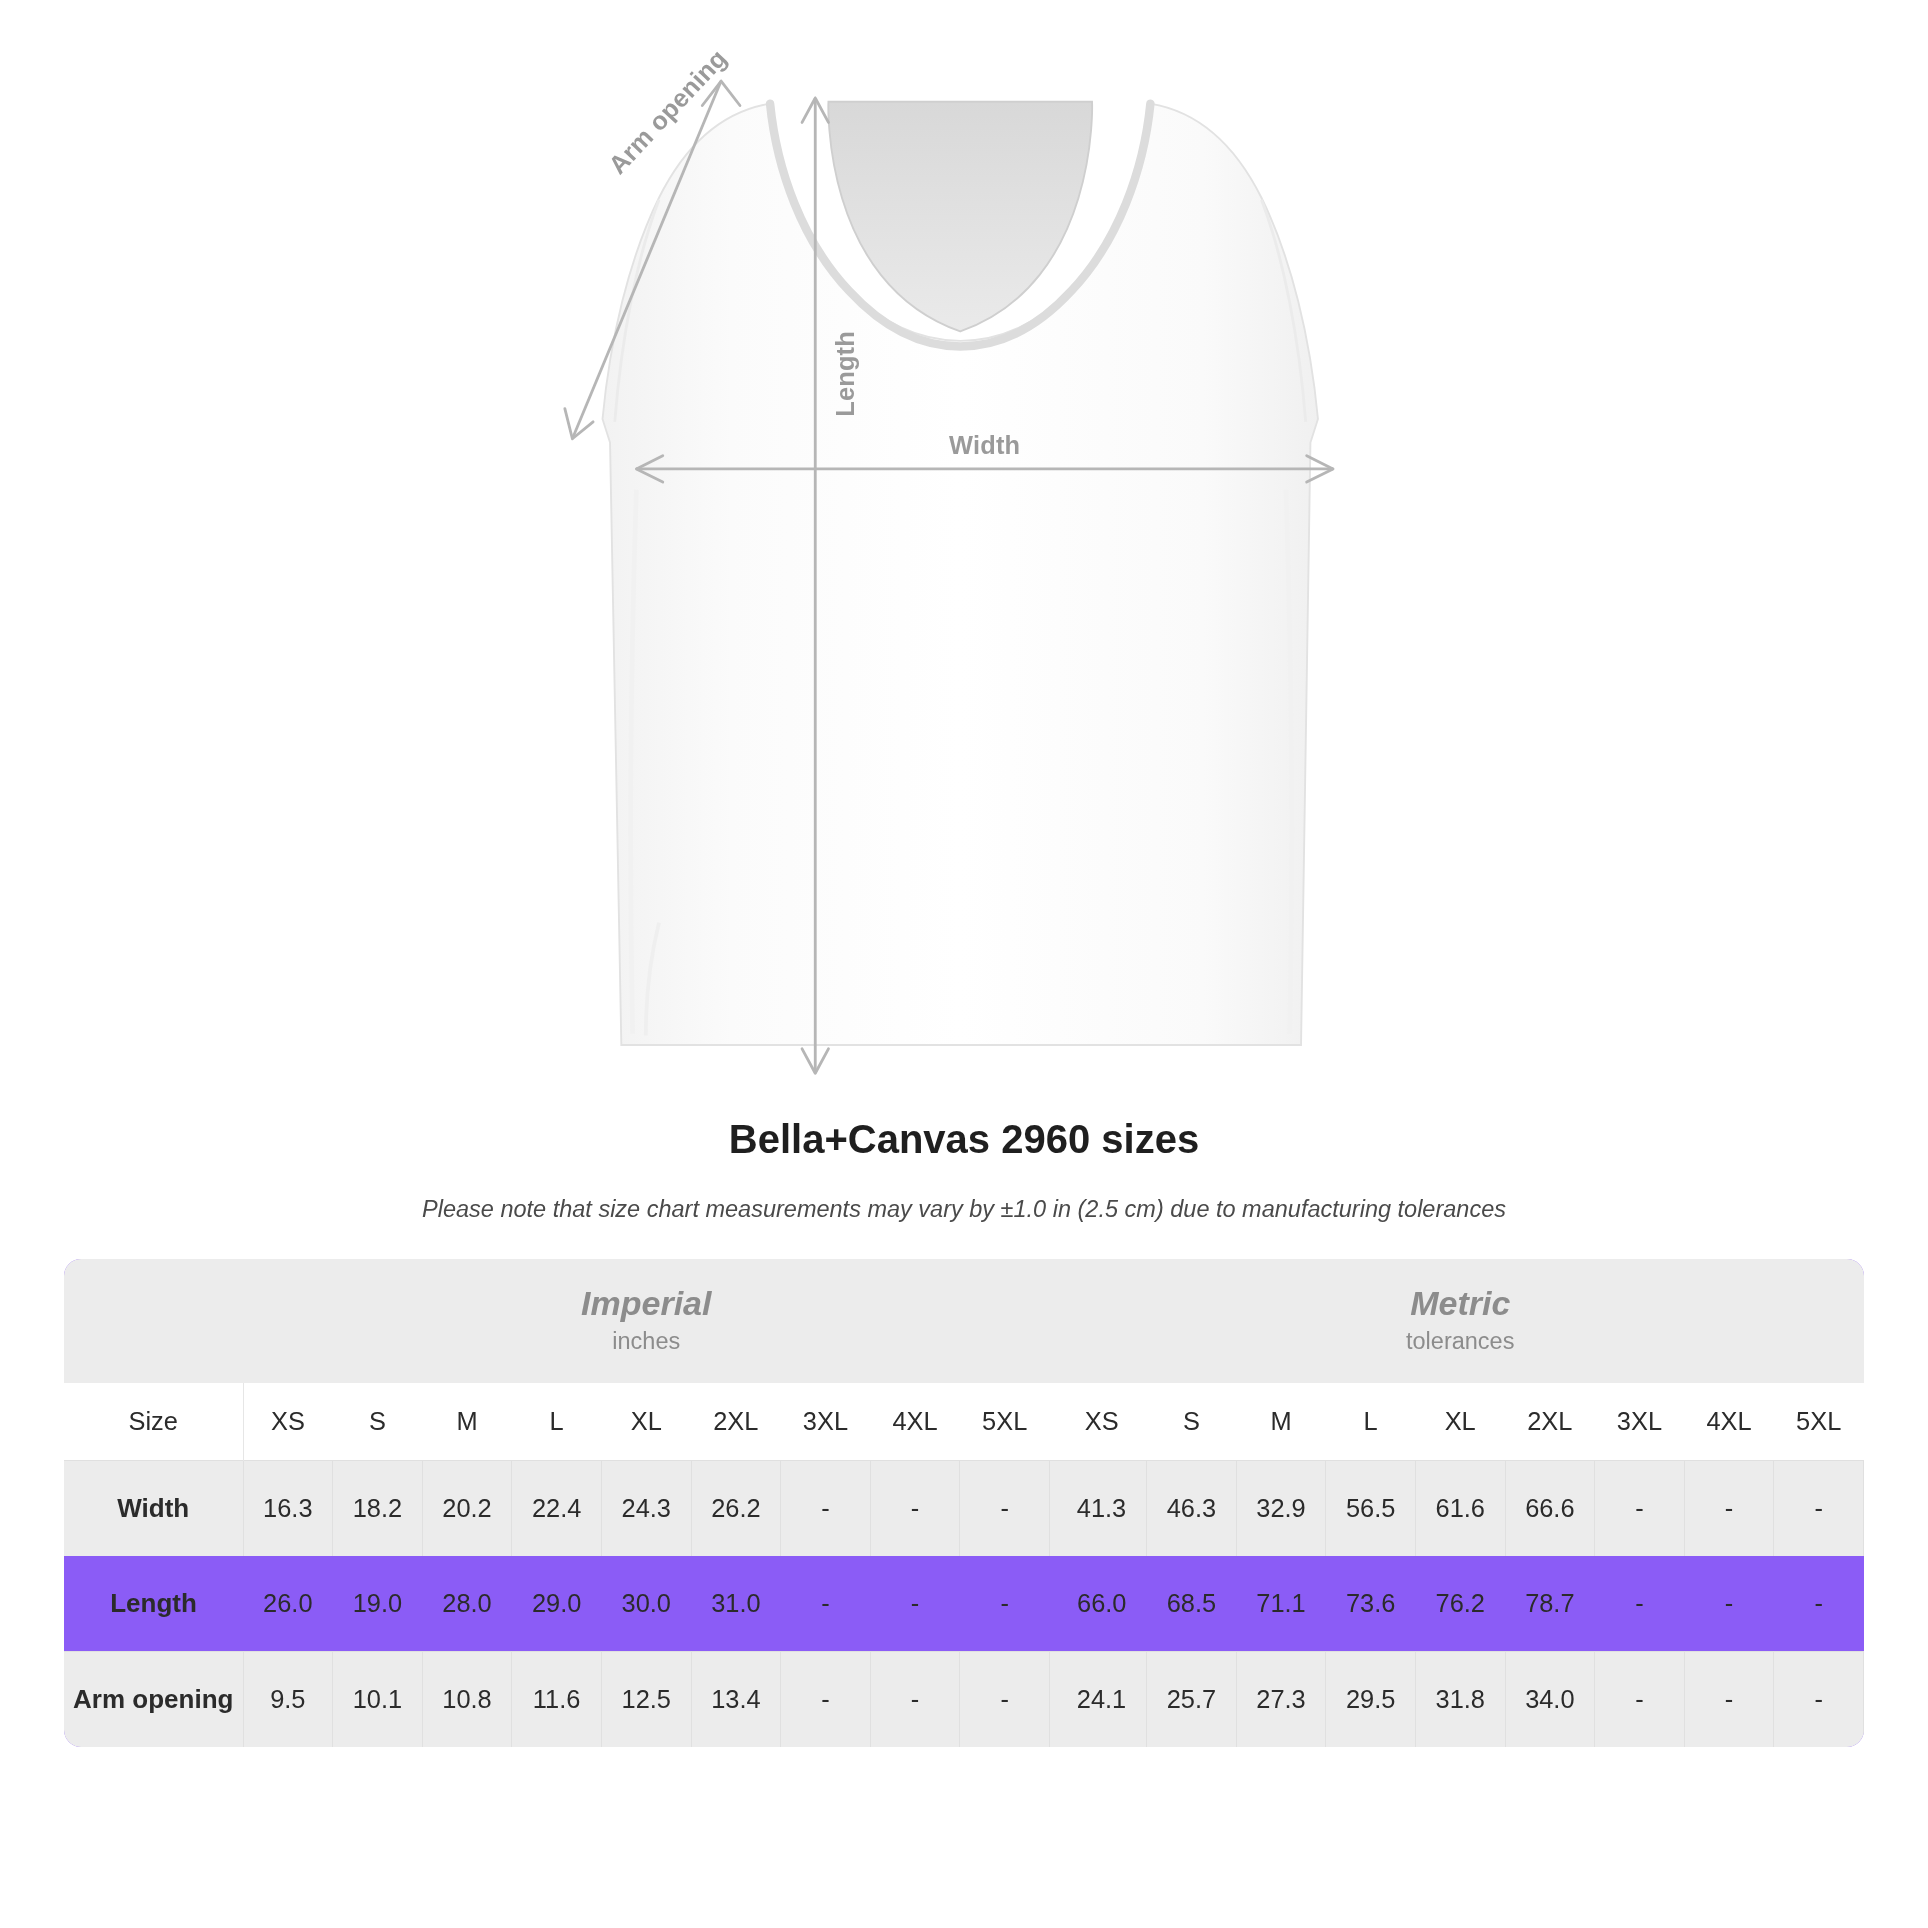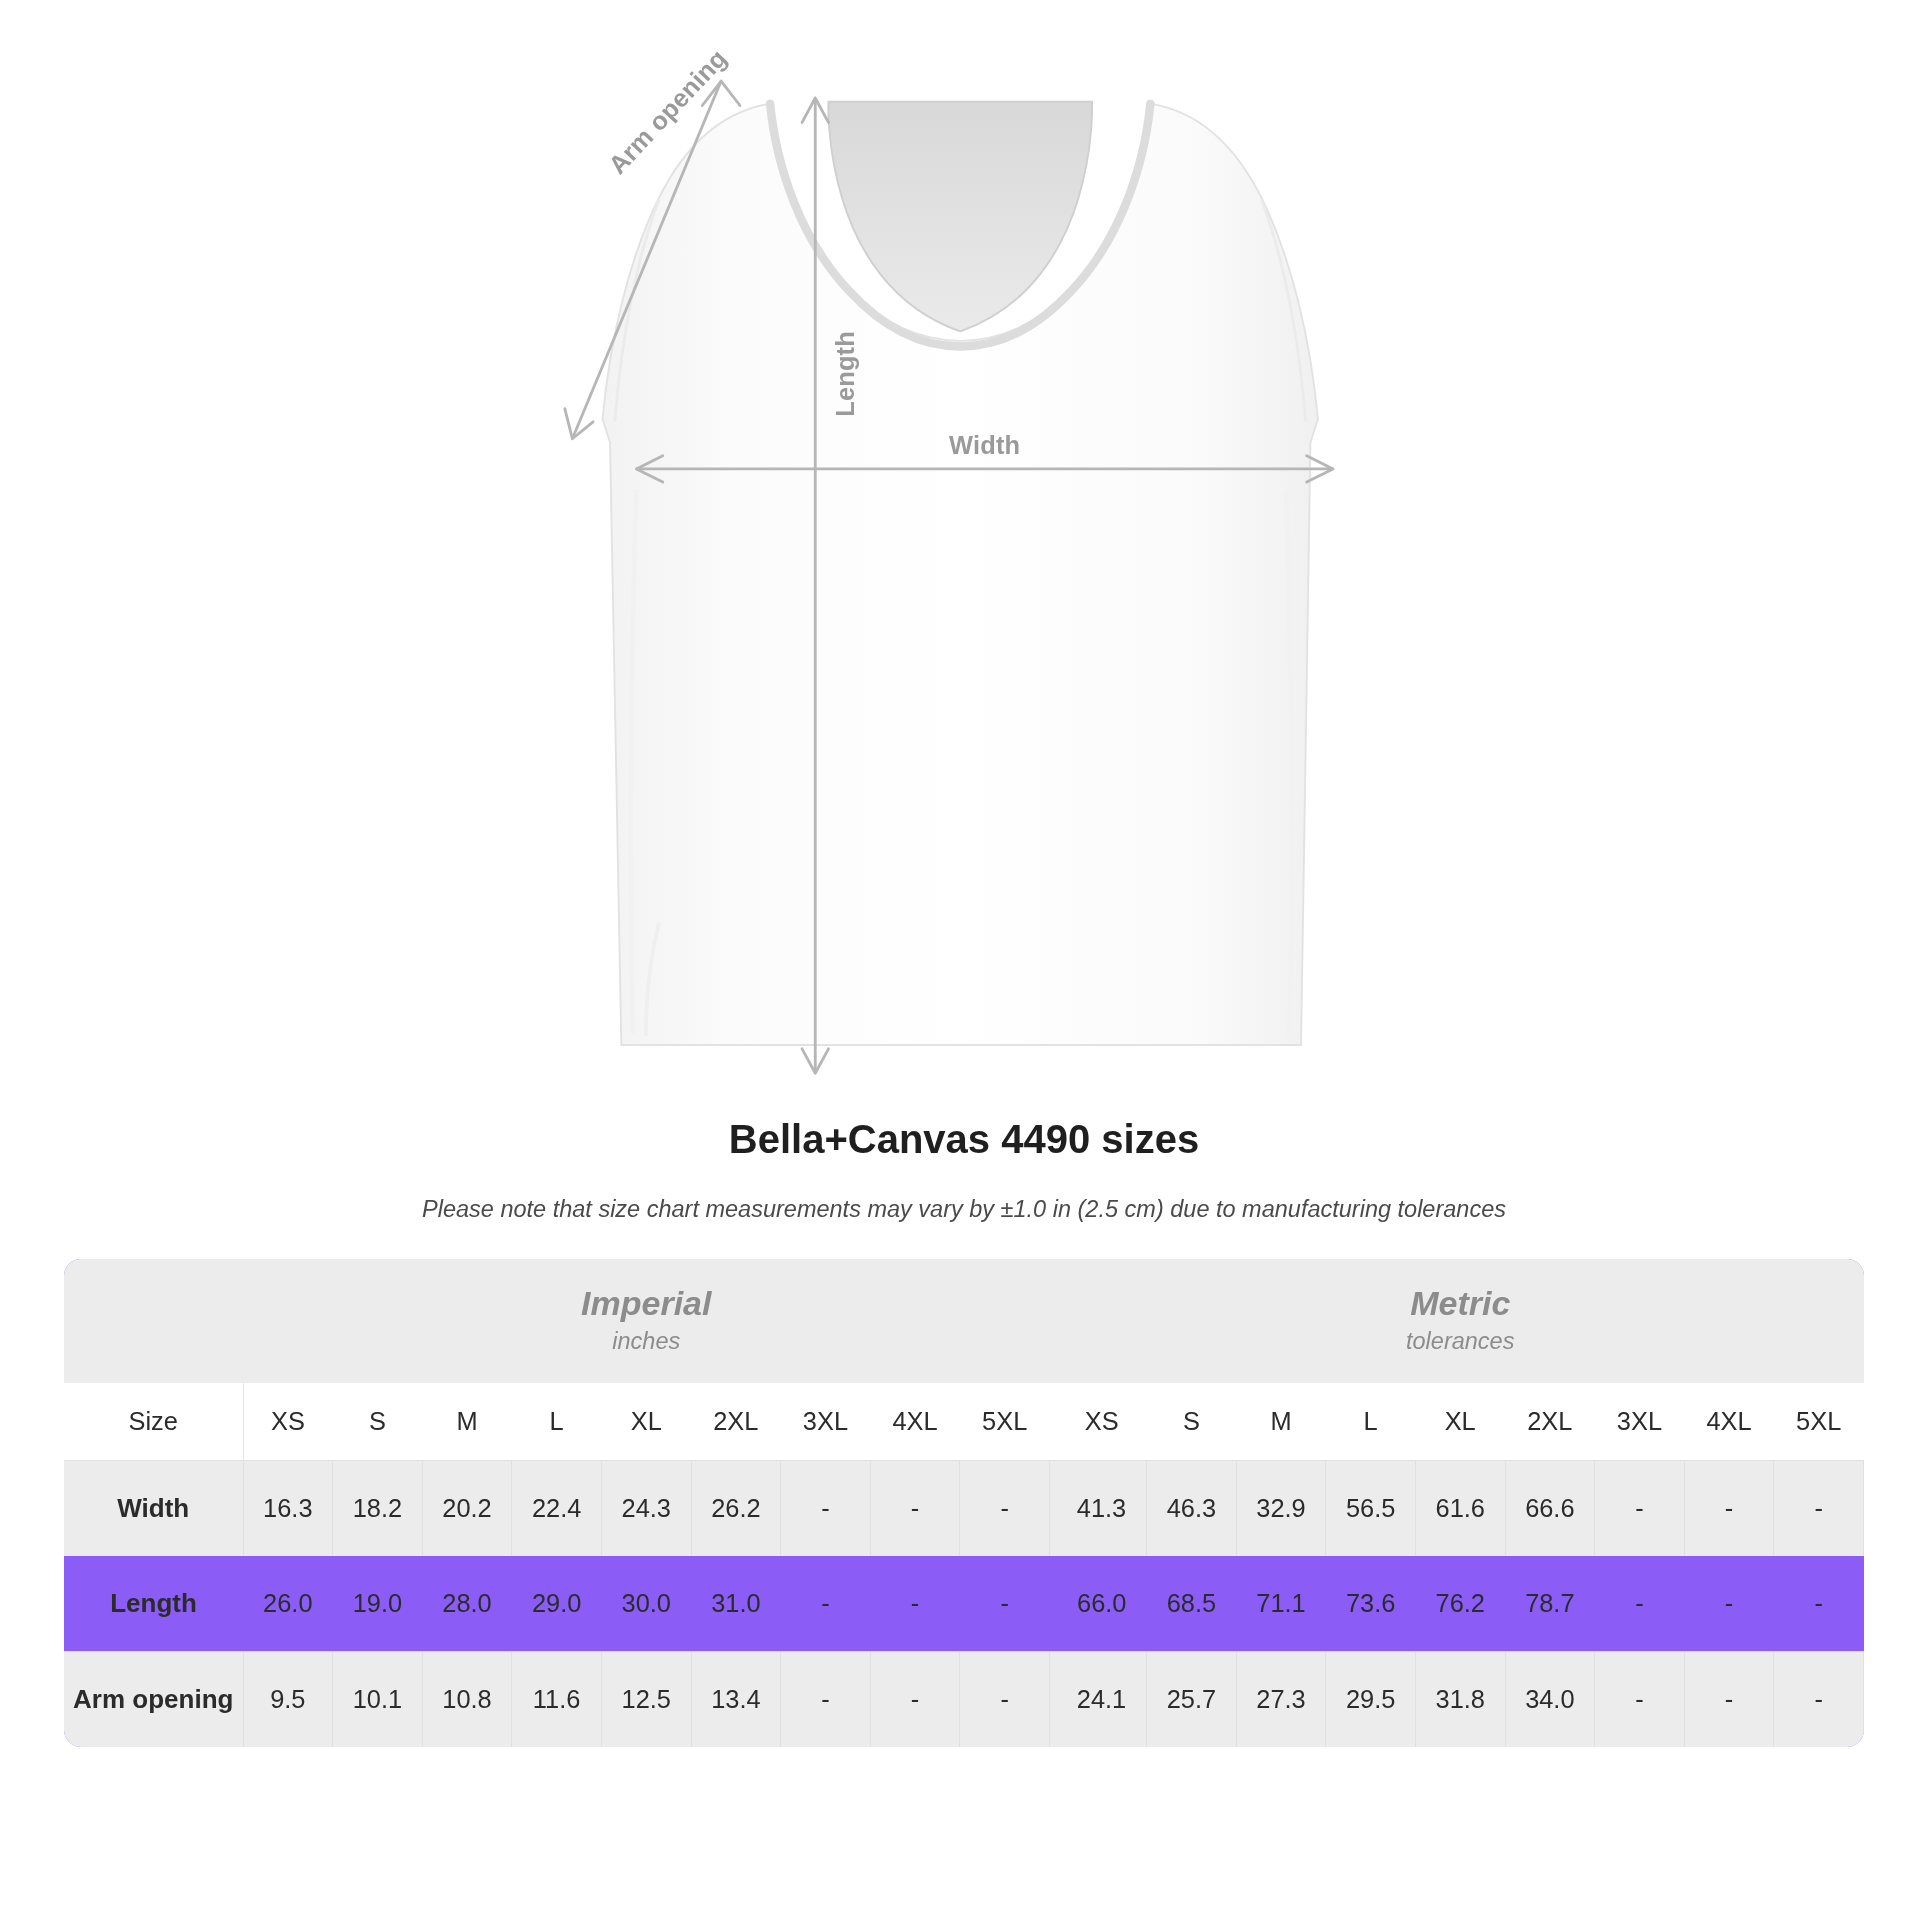--- a/index.html
+++ b/index.html
@@ -94,21 +94,20 @@
   }
   .unit-name {
     font-size: 34px;
     font-weight: bold;
     font-style: italic;
     color: #8c8c8c;
     line-height: 1.2;
   }
   .unit-sub {
     font-size: 23.5px;
-    font-style: italic;
     color: #8c8c8c;
     margin-top: 3.8px;
   }
   .unit-row td.spacer-col { background: #ececec; }
 
   .head-row td {
     background: #ffffff;
     padding: 24px 0;
     font-weight: bold;
     font-size: 26px;
@@ -205,21 +204,21 @@
     </svg>
 
     <div class="dim-label arm" style="left:603px; top:160px;">Arm opening</div>
 
     <div class="dim-label vertical" style="left:831px; top:331px;">Length</div>
 
     <div class="dim-label" style="left:949px; top:431px;">Width</div>
   </div>
 
   <div class="title-block">
-    <h1 class="chart-title">Bella+Canvas 4490 sizes</h1>
+    <h1 class="chart-title">Bella+Canvas 2960 sizes</h1>
     <div class="chart-note">Please note that size chart measurements may vary by ±1.0 in (2.5 cm) due to manufacturing tolerances</div>
   </div>
 
   <div class="table-wrap">
     <table class="size-table">
       <colgroup>
         <col class="col-label">
         <col class="col-v">
           <col class="col-v">
           <col class="col-v">

